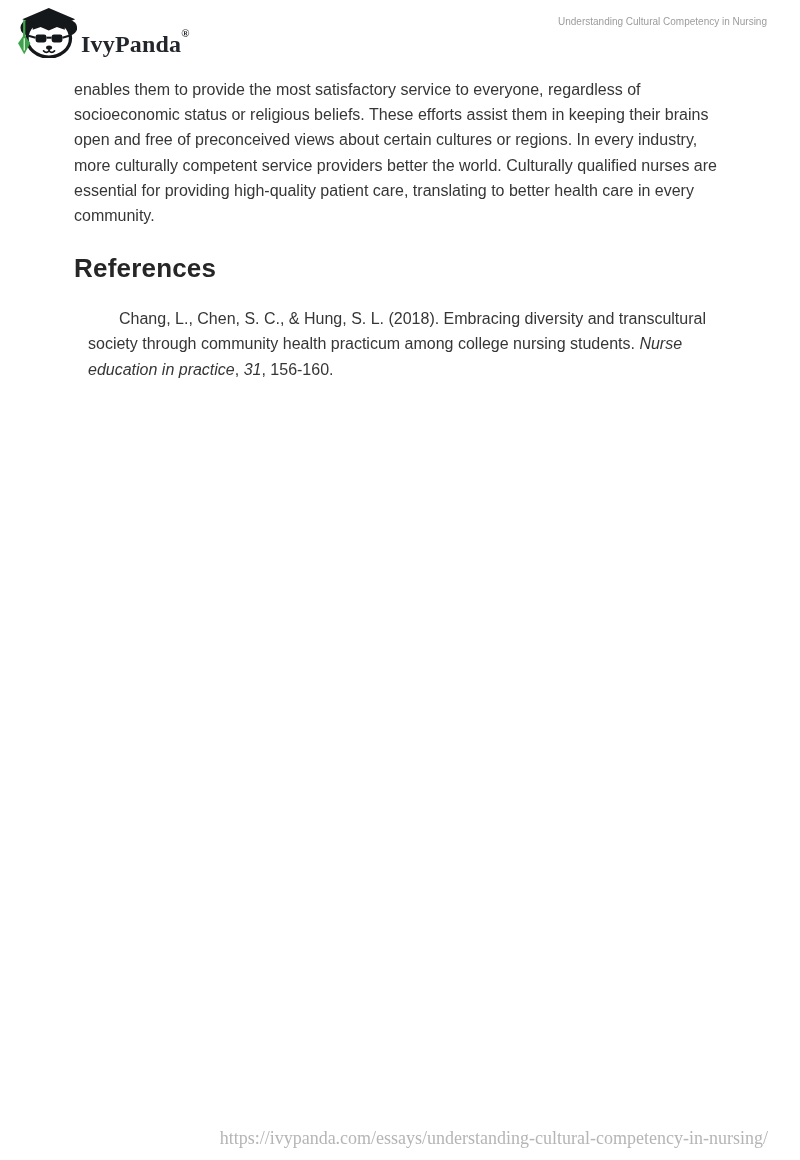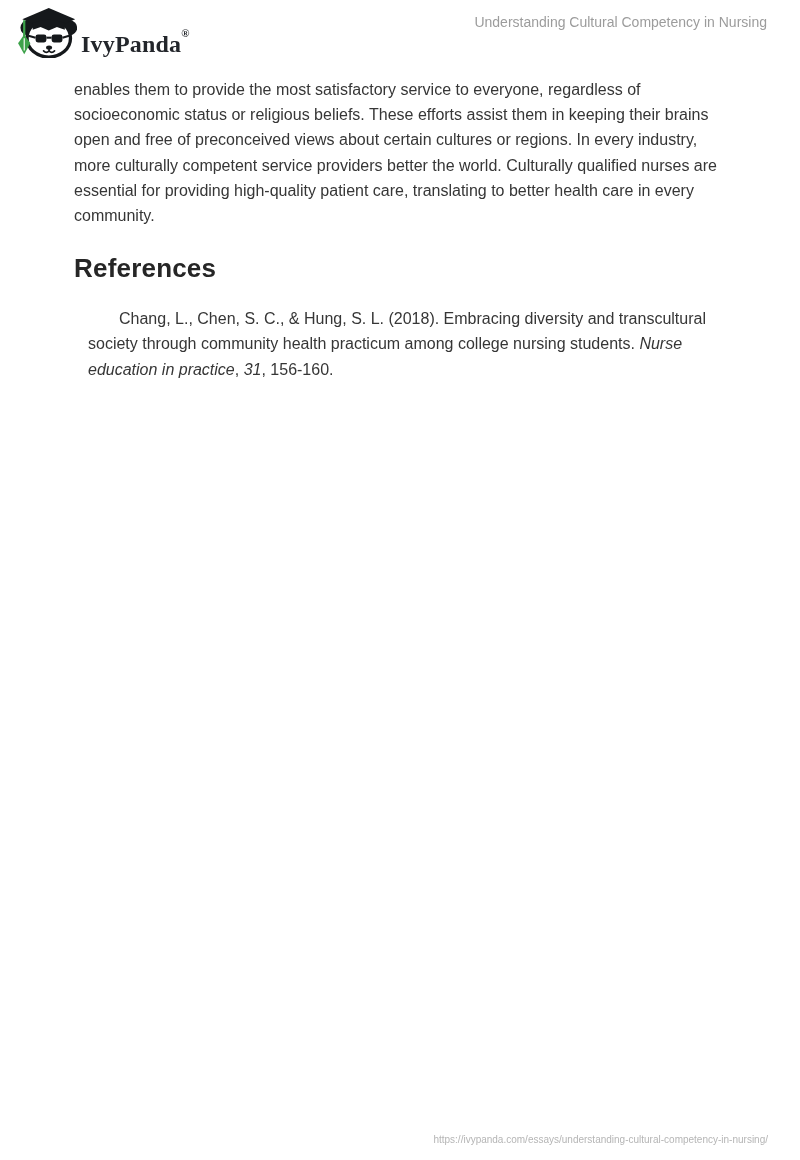--- a/index.html
+++ b/index.html
@@ -43,21 +43,21 @@
     font-weight: bold;
     font-size: 11px;
     color: #23262b;
     vertical-align: super;
     position: relative;
     top: -6px;
   }
   .header-title {
     position: absolute;
     top: 14px; right: 33px;
-    font-size: 14px;
+    font-size: 10px;
     color: #9c9c9c;
     line-height: 16px;
   }
 
   
   .content {
     position: absolute;
     top: 77px;
     left: 74px;
     width: 652px;
@@ -85,25 +85,26 @@
 
   
   .page-footer {
     position: absolute;
     left: 0;
     right: 32px;
     top: 1129px;
     text-align: right;
   }
   .footer-url {
-    font-size: 10px;
+    font-size: 18px;
     color: #b5b5b5;
     line-height: 18px;
     text-decoration: none;
     cursor: pointer;
+    font-family: Liberation Serif, serif;
   }
 </style>
 </head>
 <body>
 
 <header class="page-header">
   <div class="logo-group">
     <svg class="logo-icon" viewBox="0 0 66 54" xmlns="http://www.w3.org/2000/svg" aria-hidden="true">
 
       <circle cx="15" cy="22" r="8" fill="#15181b"></circle>

